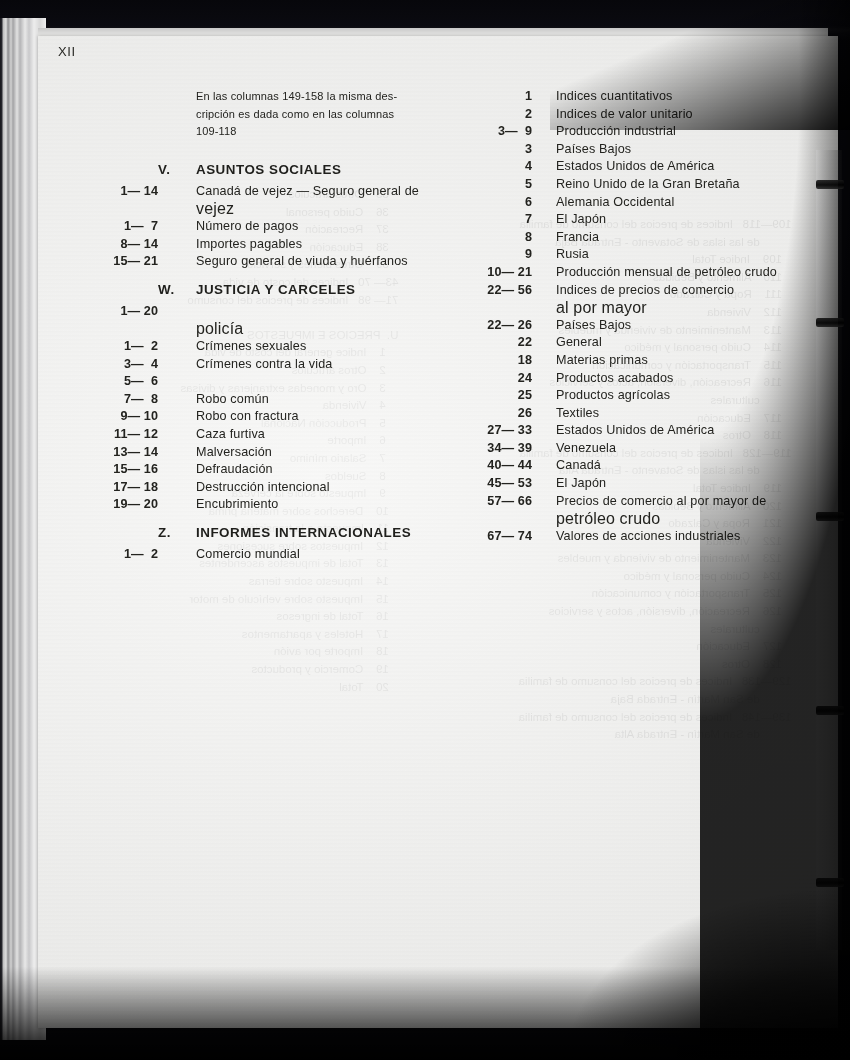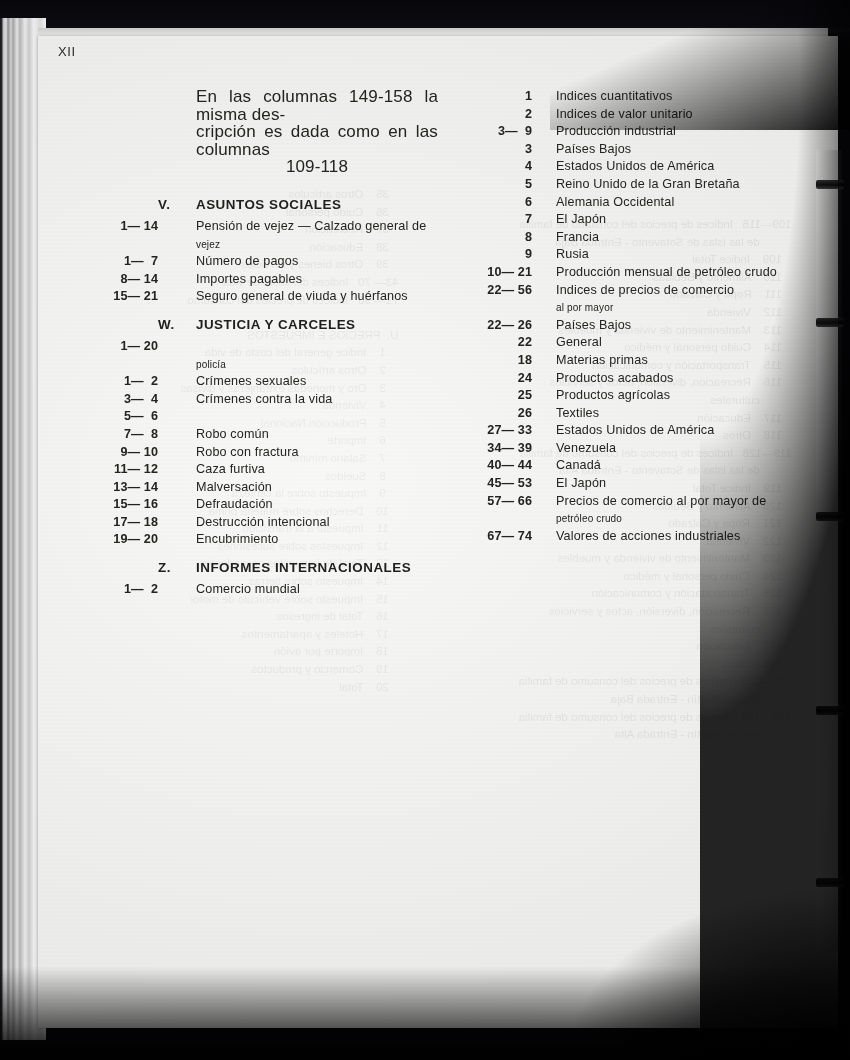--- a/index.html
+++ b/index.html
@@ -212,26 +212,26 @@
     flex: 1 1 auto;
     letter-spacing: 0.15px;
   }
   .col-left  .desc { padding-left: 38px; }
   .col-right .desc { padding-left: 24px; }
 
   
   .intro {
     margin-left: 150px;
     width: 242px;
-    font-size: 17px;
+    font-size: 11px;
     line-height: 17.6px;
     text-align: justify;
     letter-spacing: 0.15px;
   }
-  .intro .last { text-align: center; }
+  .intro .last { text-align: left; }
 
   
   .heading {
     display: flex;
     font-size: 13.4px;
     font-weight: 700;
     letter-spacing: 0.5px;
     margin: 11px 0 6px 0;
     padding-left: 112px;
     color: #1f1f1c;
@@ -239,21 +239,21 @@
   .heading .hletter {
     width: 38px;
     flex: 0 0 auto;
   }
   .heading .htext { flex: 1 1 auto; }
   .sp-10 { height: 10px; }
 
   
   .cont {
     display: flex;
-    font-size: 10px;
+    font-size: 16px;
     line-height: 17.6px;
   }
   .cont .num { width: 112px; }
   .col-right .cont .num { width: 62px; }
   .cont .desc { padding-left: 38px; }
   .col-right .cont .desc { padding-left: 24px; }
 </style>
 </head>
 <body>
 
@@ -343,21 +343,21 @@
 
       <div class="sp-10"></div>
 
       <div class="heading">
         <span class="hletter">V.</span>
         <span class="htext">ASUNTOS SOCIALES</span>
       </div>
 
       <div class="row">
         <span class="num">1— 14</span>
-        <span class="desc">Pensión de vejez — Calzado general de</span>
+        <span class="desc">Canadá de vejez — Seguro general de</span>
       </div>
       <div class="cont">
         <span class="num"></span>
         <span class="desc">vejez</span>
       </div>
 
       <div class="row">
         <span class="num">1—  7</span>
         <span class="desc">Número de pagos</span>
       </div>

